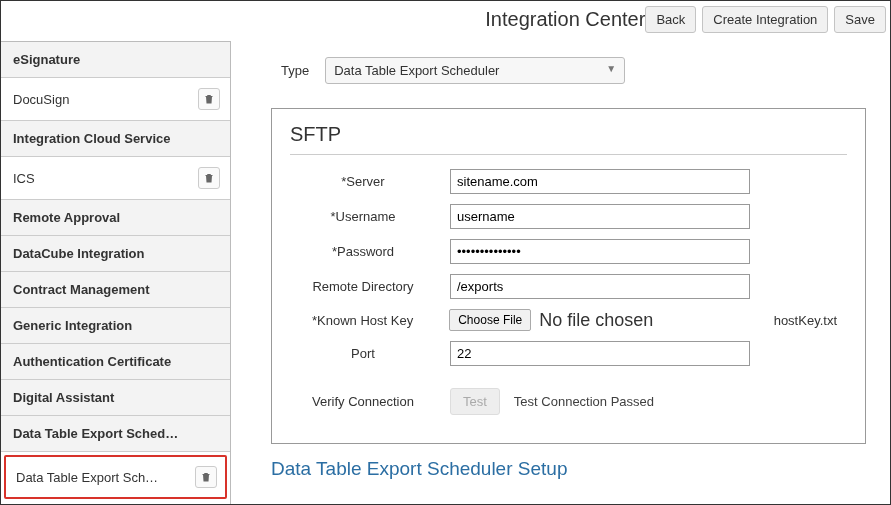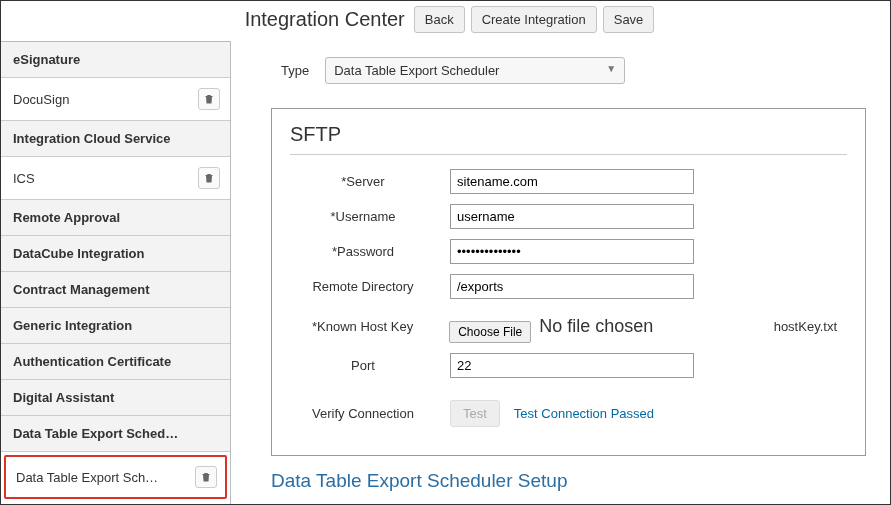--- a/index.html
+++ b/index.html
@@ -9,31 +9,31 @@
     color: #333;
     background: #fff;
     width: 891px;
     height: 505px;
     overflow: hidden;
     border: 1px solid #333;
   }
   
   .topbar {
     display: flex;
-    justify-content: center;
+    justify-content: flex-end;
     align-items: center;
     padding: 6px 4px 10px 12px;
     height: 40px;
   }
   .topbar h1 {
     font-size: 20px;
     font-weight: 400;
     color: #333;
   }
-  .topbar-actions { display: flex; gap: 6px; margin-left: 9px; }
+  .topbar-actions { display: flex; gap: 6px; }
   .btn {
     background: #f1f1f1;
     border: 1px solid #c4c4c4;
     border-radius: 3px;
     padding: 5px 10px;
     font-size: 13px;
     cursor: pointer;
     color: #333;
   }
 
@@ -146,47 +146,46 @@
     margin-bottom:10px;
   }
   .form-row .flabel {
     width: 160px;
     text-align:center;
     padding-right:14px;
     font-size:13px;
     color:#333;
   }
   .form-row input[type=text], .form-row input[type=password] {
-    width: 244px;
+    width: 300px;
     border:1px solid #999;
     padding:4px 6px;
     font-size:13px;
   }
   .file-row { display:flex; align-items:center; gap:8px; width: 400px;}
   .file-btn {
     border:1px solid #aaa;
     background:#f1f1f1;
     padding:3px 8px;
     font-size:12px;
     cursor:pointer;
     border-radius:2px;
-    margin-top:12px;
   }
   .file-status { font-size:18px; color:#333;}
   .file-name { font-size:13px; color:#333; margin-left:auto; padding-right:10px;}
   .test-btn {
     border:1px solid #ddd;
     background:#eee;
     color:#aaa;
     padding:5px 12px;
     font-size:13px;
     border-radius:3px;
     cursor:default;
   }
-  .test-status { margin-left:14px; font-size:13px; color:#0369a1;}
+  .test-status { margin-left:14px; font-size:13px; color:#404040;}
   .verify-row { margin-top: 22px; }
 
   .section-link {
     color:#2b6ea3;
     font-size:19px;
     margin-top:14px;
     display:inline-block;
     cursor:pointer;
   }
 </style>

